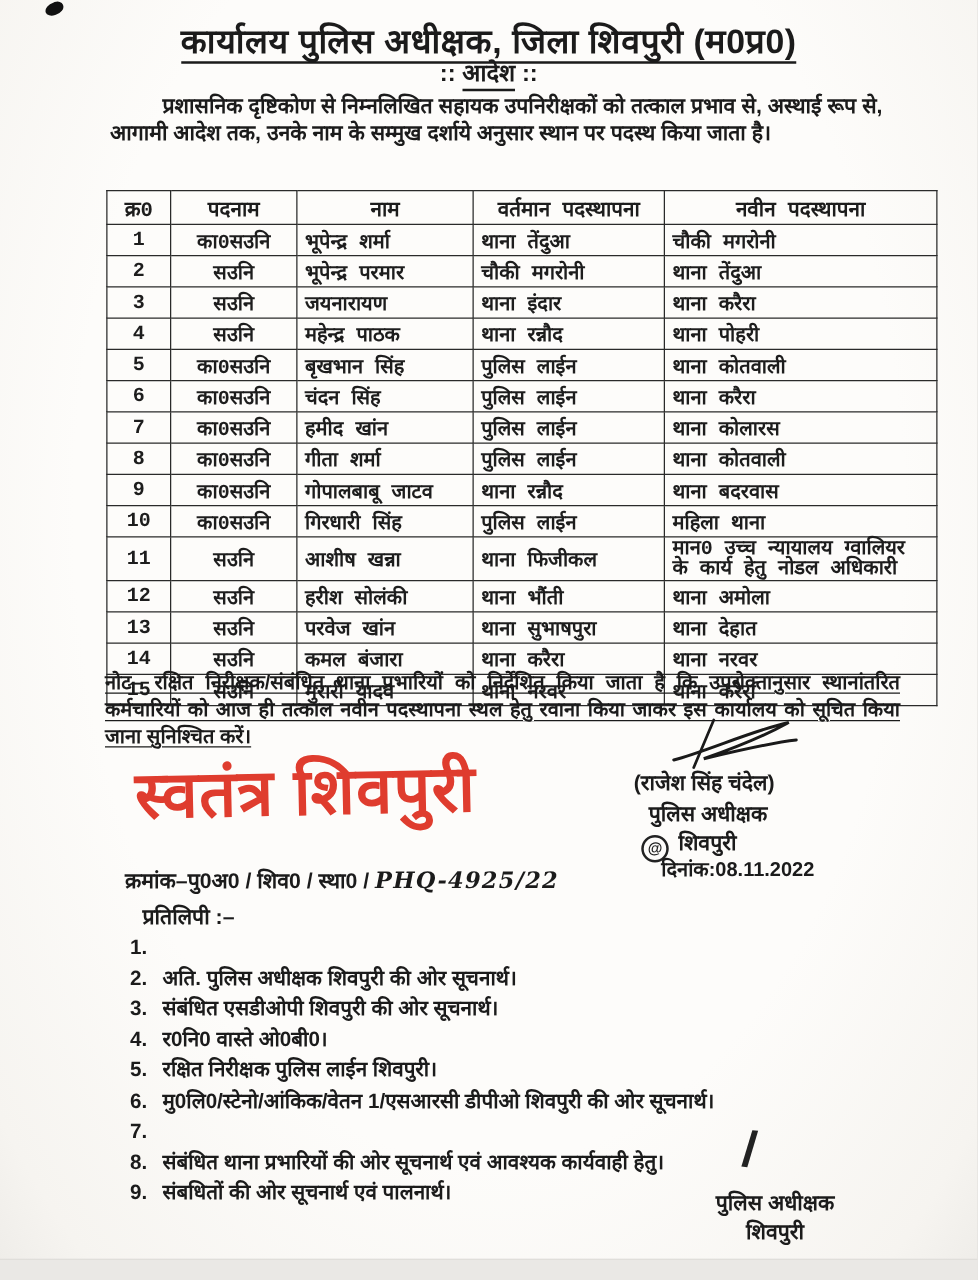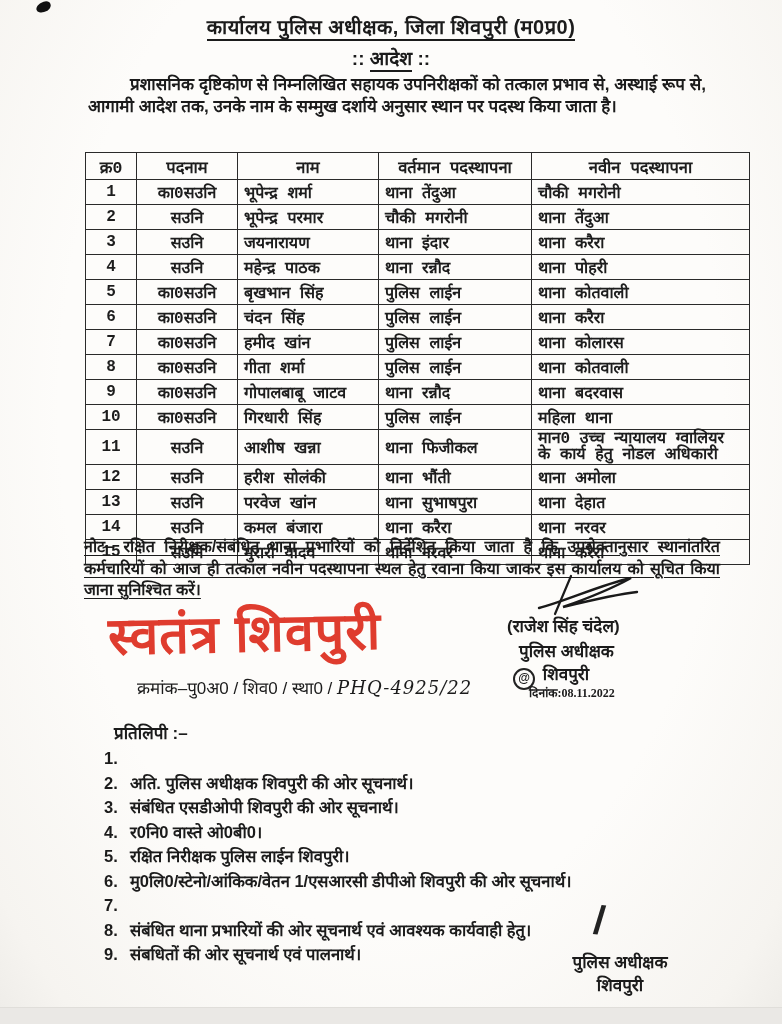--- a/index.html
+++ b/index.html
@@ -18,21 +18,21 @@
     position:absolute;left:0;right:0;bottom:0;height:16px;
     background:#eae8e5;border-top:1px solid #e0deda;
   }
   .corner-mark{
     position:absolute;left:36px;top:2px;width:15px;height:10px;
     background:#111;border-radius:60% 40% 55% 45%;
     transform:rotate(-18deg);
   }
   .doc-title{
     position:absolute;top:13px;left:0;width:100%;text-align:center;
-    font-size:20px;font-weight:bold;letter-spacing:.5px;
+    font-size:27px;font-weight:bold;letter-spacing:.5px;
   }
   .doc-title span{border-bottom:2px solid #1b1b1b;padding-bottom:1px;}
   .doc-subtitle{
     position:absolute;top:45px;left:0;width:100%;text-align:center;
     font-size:19px;font-weight:bold;
   }
   .doc-subtitle .u{border-bottom:2px solid #1b1b1b;padding-bottom:1px;}
   .intro{
     position:absolute;top:74px;left:88px;width:618px;
     font-size:17px;font-weight:bold;line-height:22px;
@@ -65,22 +65,22 @@
   }
   .sig-block{position:absolute;top:578px;left:505px;width:250px;font-weight:bold;}
   .sig-squiggle{position:absolute;top:-4px;left:28px;}
   .sig-name{position:absolute;top:36px;left:2px;font-size:17px;white-space:nowrap;}
   .sig-desg{position:absolute;top:61px;left:14px;font-size:17px;white-space:nowrap;}
   .sig-place{position:absolute;top:84px;left:8px;font-size:17px;white-space:nowrap;}
   .circ{
     display:inline-block;width:18px;height:18px;line-height:17px;text-align:center;
     border:2px solid #222;border-radius:50%;font-size:12px;vertical-align:-2px;margin-right:3px;
   }
-  .sig-date{position:absolute;top:106px;left:24px;font-size:12px;white-space:nowrap;font-family:Liberation Serif, serif;}
-  .ref-line{position:absolute;top:676px;left:100px;font-size:17px;font-weight:normal;white-space:nowrap;margin-left:37px;}
+  .sig-date{position:absolute;top:106px;left:24px;font-size:16px;white-space:nowrap;}
+  .ref-line{position:absolute;top:692px;left:100px;font-size:17px;font-weight:bold;white-space:nowrap;}
   .hand{font-style:italic;font-family:"DejaVu Serif",serif;font-size:18px;letter-spacing:1px;}
   .copy-label{position:absolute;top:721px;left:100px;font-size:17px;font-weight:bold;margin-left:14px;}
   .copy-list{position:absolute;top:746px;left:104px;width:600px;}
   .copy-item{display:flex;font-size:16.5px;font-weight:bold;line-height:24.5px;}
   .copy-item .num{width:26px;flex:none;}
   .slash-mark{
     position:absolute;top:898px;left:594px;font-size:40px;font-weight:bold;
     transform:rotate(6deg);color:#222;
   }
   .footer-sign{

